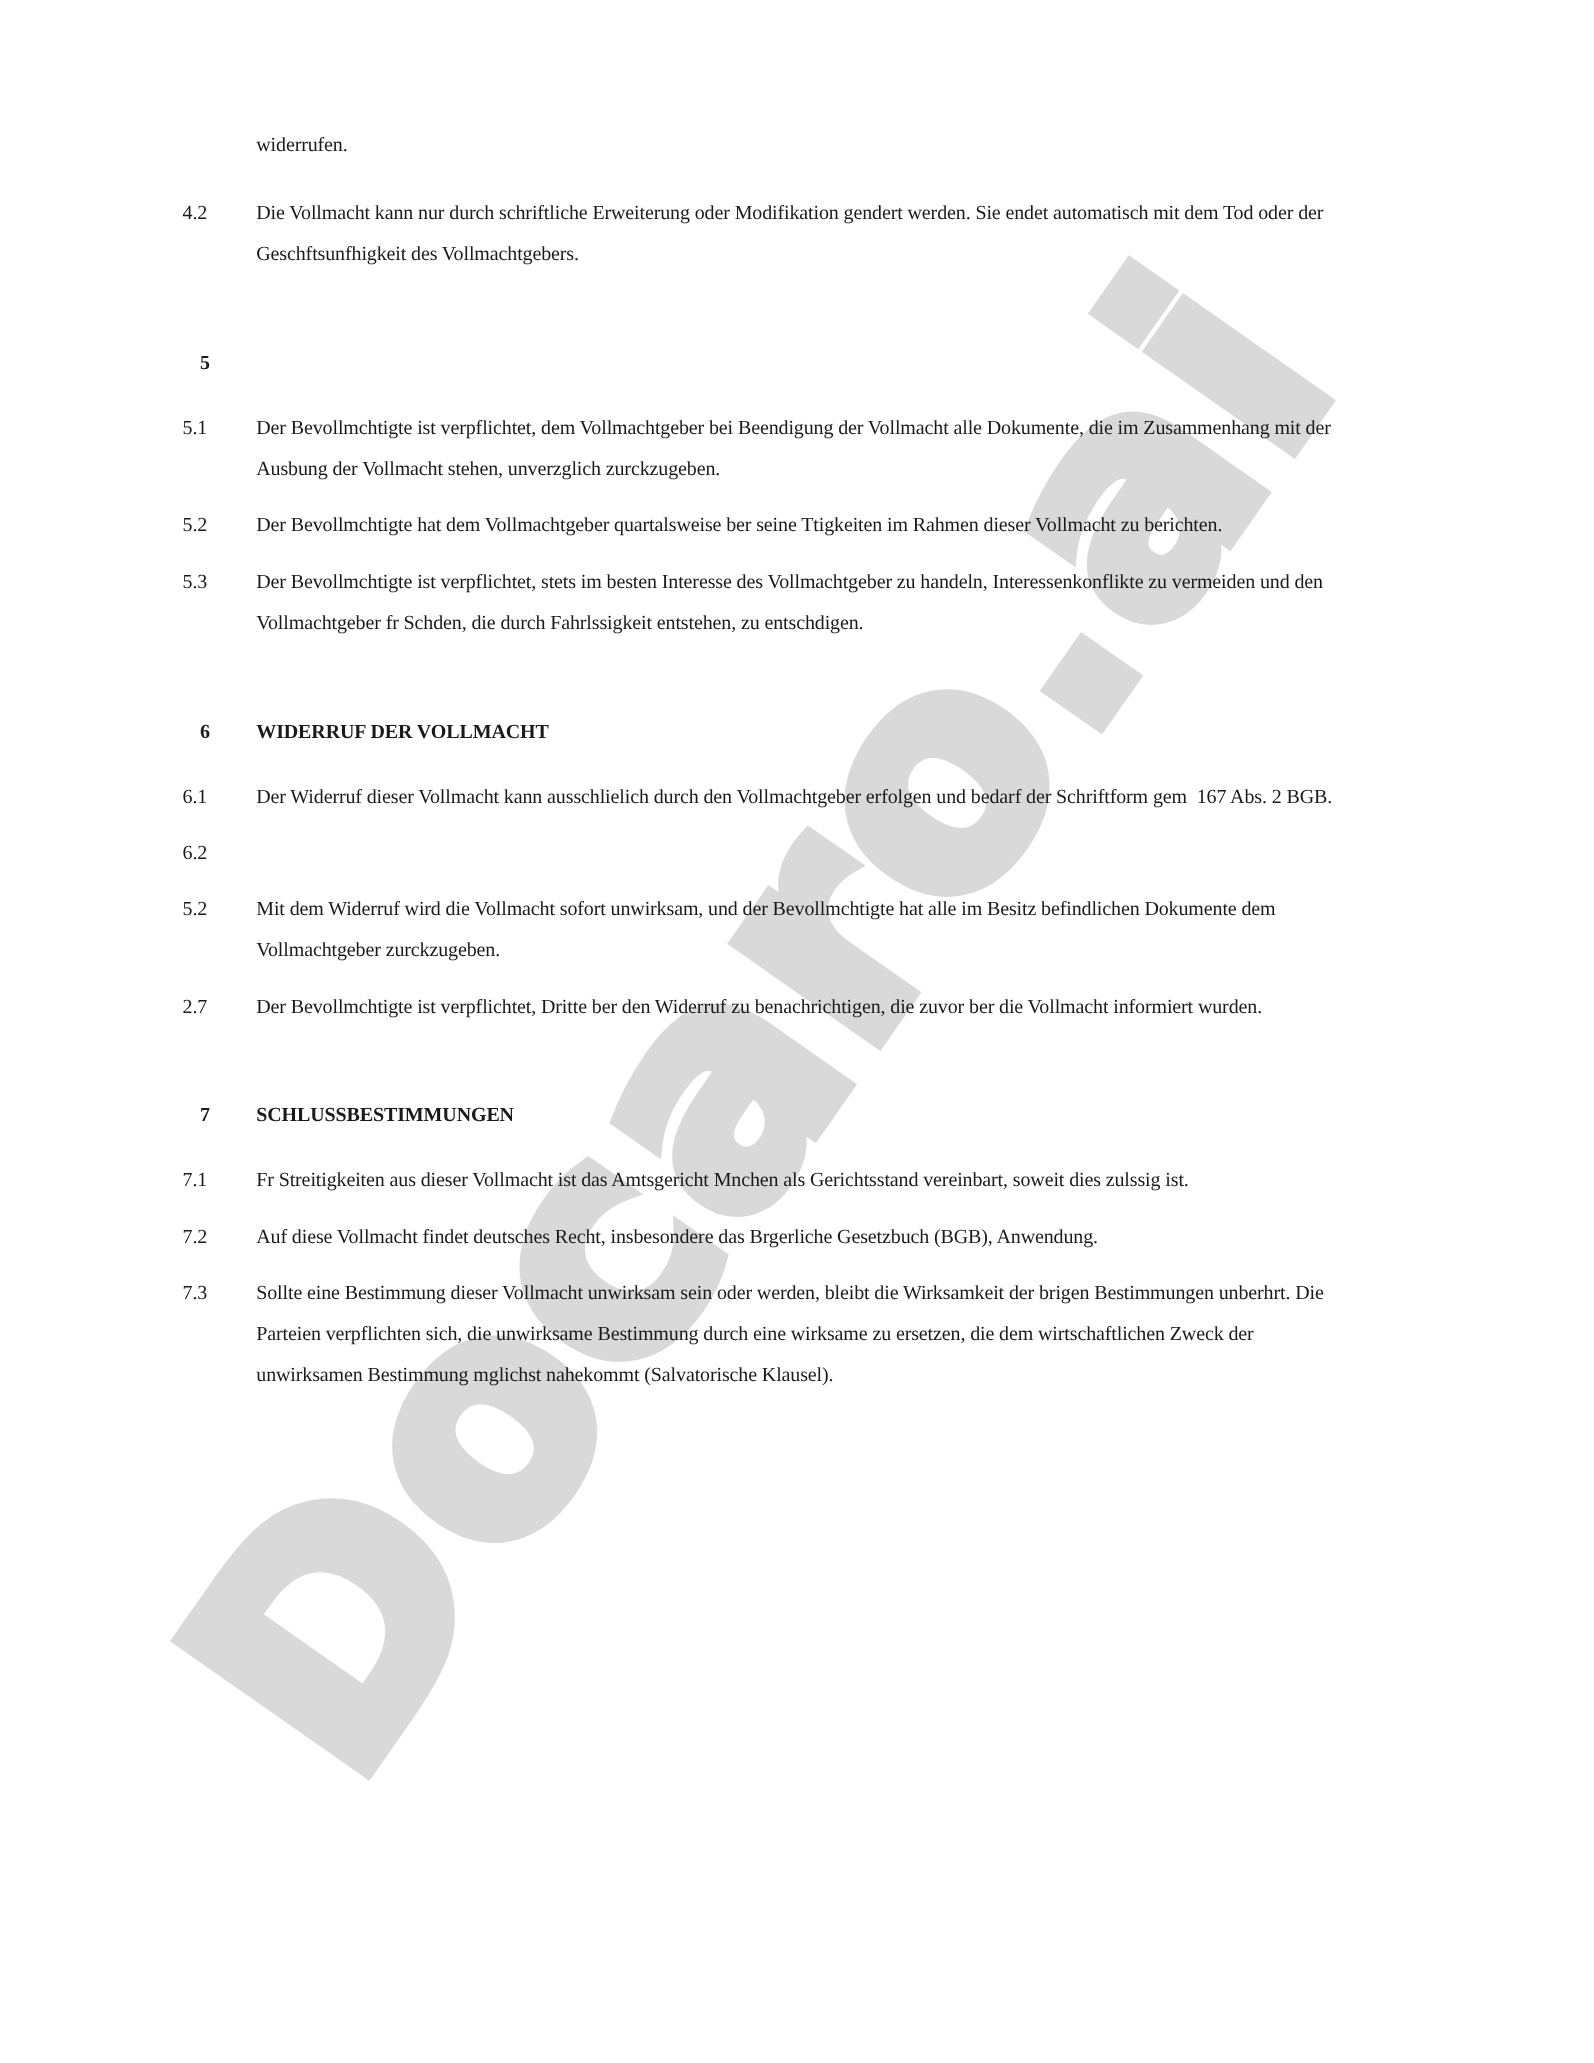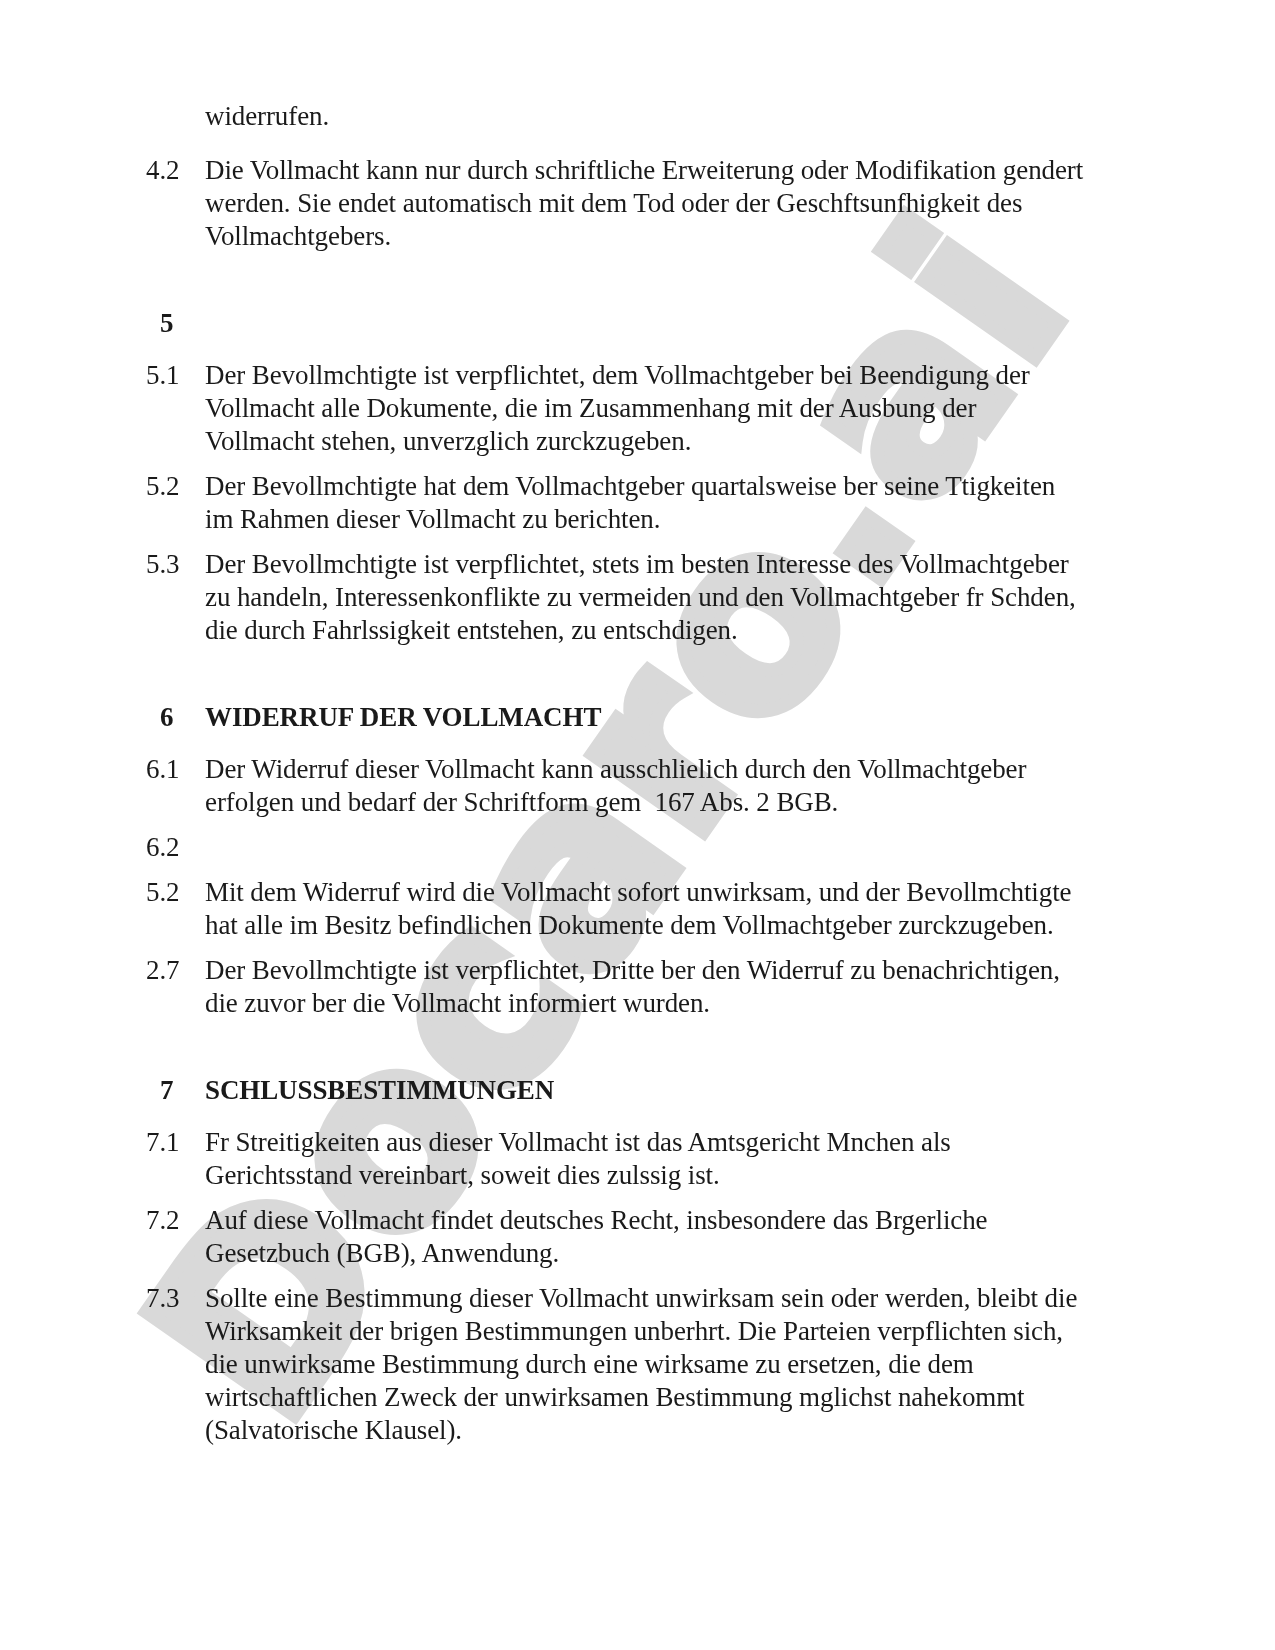--- a/index.html
+++ b/index.html
@@ -34,21 +34,21 @@
     z-index: 0;
     user-select: none;
   }
   .doc {
     position: relative;
     z-index: 1;
     padding-top: 100px;
   }
   .row {
     display: flex;
-    font-size: 27px;
+    font-size: 16px;
     line-height: 33px;
     margin-bottom: 12px;
     letter-spacing: -0.1px;
   }
   .row .num {
     flex: 0 0 59px;
     margin-left: 146px;
   }
   .row .text {
     width: 884px;

